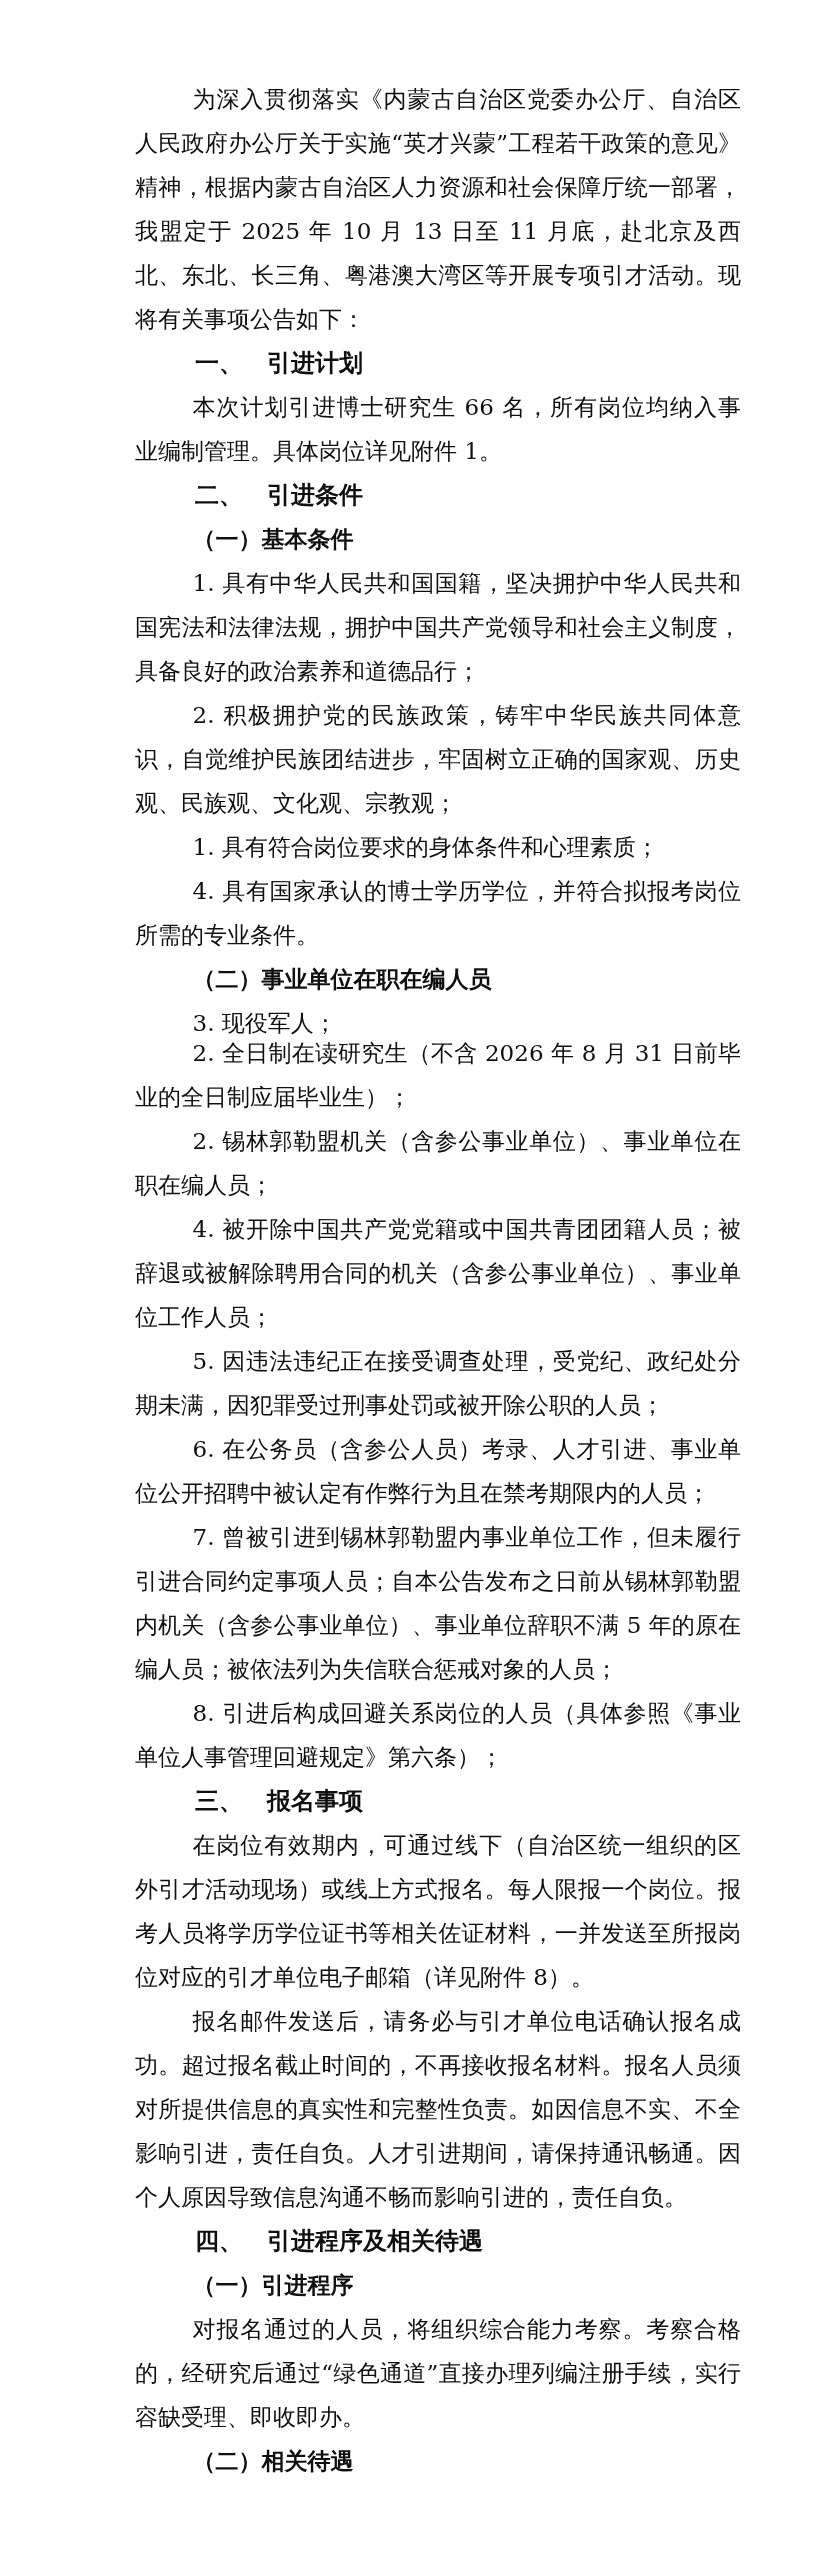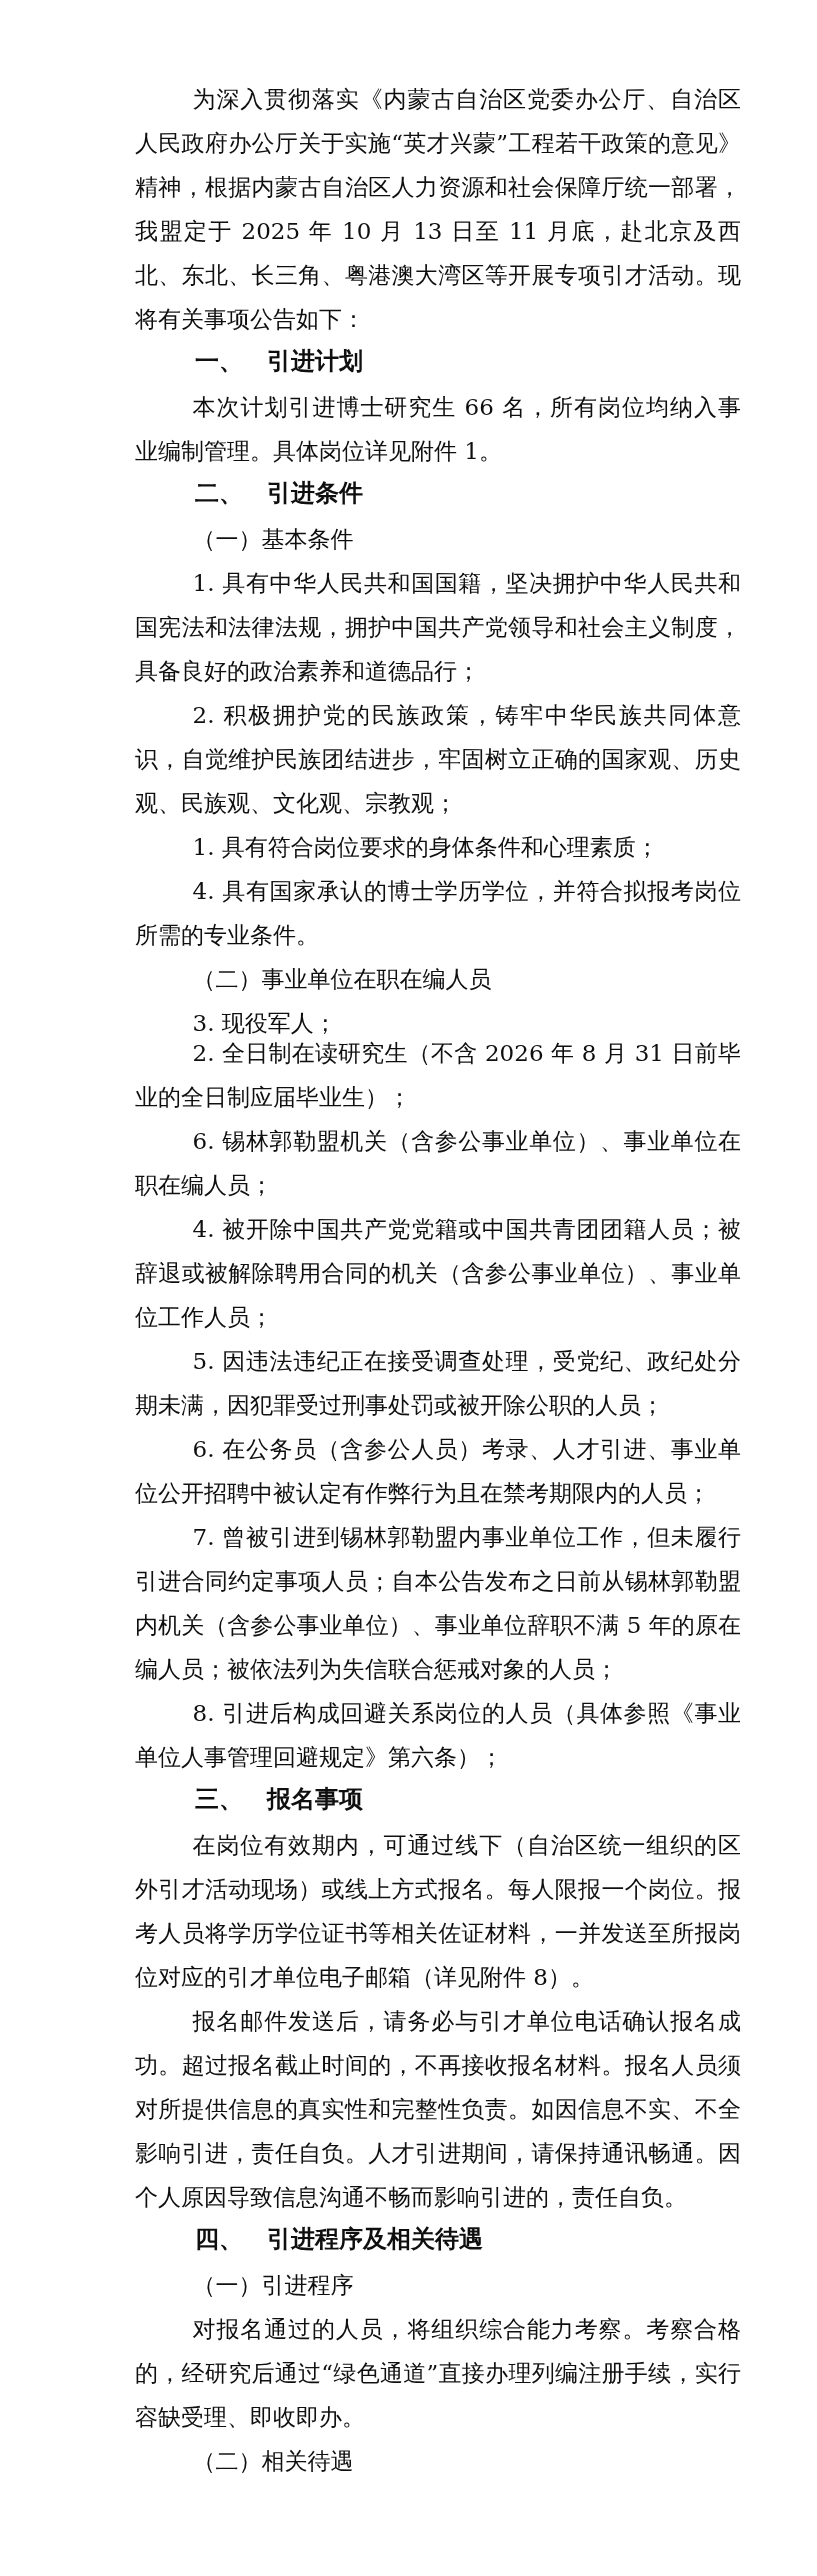--- a/index.html
+++ b/index.html
@@ -27,28 +27,28 @@
   }
   .doc p {
     margin: 0;
     padding: 0;
   }
   .body-p {
     text-indent: 2.5em;
   }
   .h1 {
     text-indent: 2.5em;
-    font-family: Liberation Mono, monospace;
+    font-family: Liberation Serif, serif;
     font-weight: 700;
     font-size: 24px;
   }
   .h2 {
     text-indent: 2.5em;
     font-family: "DejaVu Sans", "Liberation Sans", sans-serif;
-    font-weight: 400;
+    font-weight: 700;
     font-size: 23px;
   }
   .tight-after {
     margin-bottom: -14.4px !important;
   }
 </style>
 </head>
 <body>
 
 <div class="page">
@@ -58,21 +58,21 @@
     <p class="body-p">本次计划引进博士研究生 66 名，所有岗位均纳入事业编制管理。具体岗位详见附件 1。</p>
     <p class="h1">二、　引进条件</p>
     <p class="h2">（一）基本条件</p>
     <p class="body-p">1. 具有中华人民共和国国籍，坚决拥护中华人民共和国宪法和法律法规，拥护中国共产党领导和社会主义制度，具备良好的政治素养和道德品行；</p>
     <p class="body-p">2. 积极拥护党的民族政策，铸牢中华民族共同体意识，自觉维护民族团结进步，牢固树立正确的国家观、历史观、民族观、文化观、宗教观；</p>
     <p class="body-p">1. 具有符合岗位要求的身体条件和心理素质；</p>
     <p class="body-p">4. 具有国家承认的博士学历学位，并符合拟报考岗位所需的专业条件。</p>
     <p class="h2">（二）事业单位在职在编人员</p>
     <p class="body-p tight-after">3. 现役军人；</p>
     <p class="body-p">2. 全日制在读研究生（不含 2026 年 8 月 31 日前毕业的全日制应届毕业生）；</p>
-    <p class="body-p">6. 锡林郭勒盟机关（含参公事业单位）、事业单位在职在编人员；</p>
+    <p class="body-p">2. 锡林郭勒盟机关（含参公事业单位）、事业单位在职在编人员；</p>
     <p class="body-p">4. 被开除中国共产党党籍或中国共青团团籍人员；被辞退或被解除聘用合同的机关（含参公事业单位）、事业单位工作人员；</p>
     <p class="body-p">5. 因违法违纪正在接受调查处理，受党纪、政纪处分期未满，因犯罪受过刑事处罚或被开除公职的人员；</p>
     <p class="body-p">6. 在公务员（含参公人员）考录、人才引进、事业单位公开招聘中被认定有作弊行为且在禁考期限内的人员；</p>
     <p class="body-p">7. 曾被引进到锡林郭勒盟内事业单位工作，但未履行引进合同约定事项人员；自本公告发布之日前从锡林郭勒盟内机关（含参公事业单位）、事业单位辞职不满 5 年的原在编人员；被依法列为失信联合惩戒对象的人员；</p>
     <p class="body-p">8. 引进后构成回避关系岗位的人员（具体参照《事业单位人事管理回避规定》第六条）；</p>
     <p class="h1">三、　报名事项</p>
     <p class="body-p">在岗位有效期内，可通过线下（自治区统一组织的区外引才活动现场）或线上方式报名。每人限报一个岗位。报考人员将学历学位证书等相关佐证材料，一并发送至所报岗位对应的引才单位电子邮箱（详见附件 8）。</p>
     <p class="body-p">报名邮件发送后，请务必与引才单位电话确认报名成功。超过报名截止时间的，不再接收报名材料。报名人员须对所提供信息的真实性和完整性负责。如因信息不实、不全影响引进，责任自负。人才引进期间，请保持通讯畅通。因个人原因导致信息沟通不畅而影响引进的，责任自负。</p>
     <p class="h1">四、　引进程序及相关待遇</p>
     <p class="h2">（一）引进程序</p>

